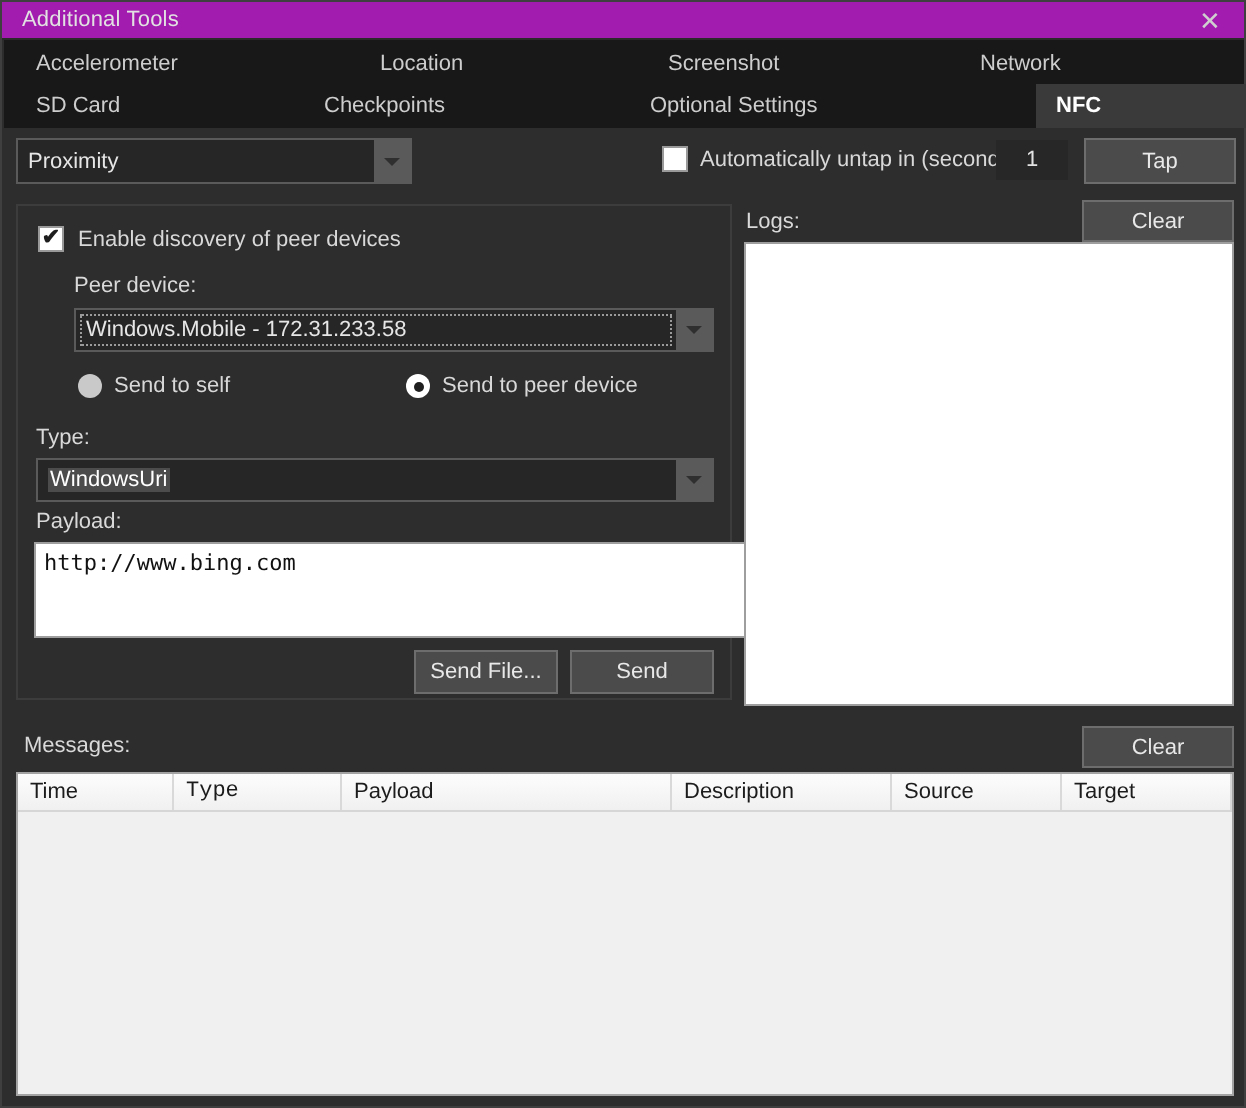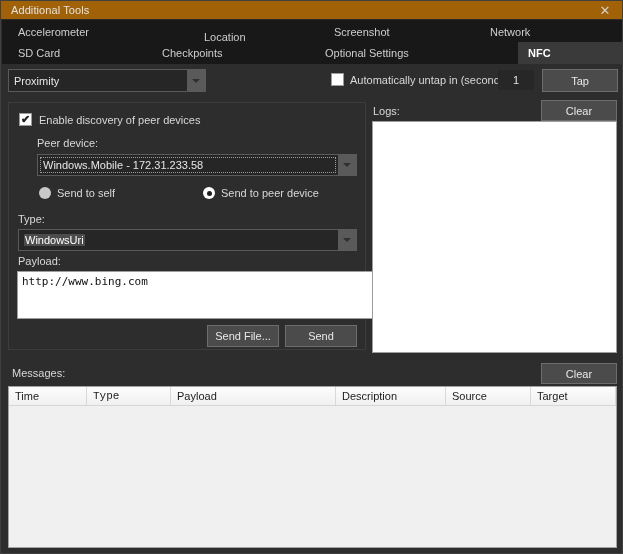--- a/index.html
+++ b/index.html
@@ -20,21 +20,21 @@
     position: absolute; left: 0; top: 0;
     width: 623px; height: 554px;
     background: #2d2d2d;
     border: 1px solid #3f3f3f;
   }
 
   
   #titlebar {
     position: absolute; left: 0; top: 0;
     width: 621px; height: 19px;
-    background: #a16207;
+    background: #a21caf;
     border-bottom: 1px solid #2a2a2a;
   }
   #title-text {
     position: absolute; left: 10px; top: 3px;
     font-size: 11px; color: #e2e2e2;
     letter-spacing: .1px;
   }
   #close-btn {
     position: absolute; right: 4px; top: 0px;
     width: 26px; height: 19px;
@@ -226,21 +226,21 @@
 
   <div id="titlebar">
     <div id="title-text">Additional Tools</div>
     <div id="close-btn">✕</div>
   </div>
 
   <div id="tabstrip">
       <div class="tab" style="left: 6px; top: 1px;">
         <span>Accelerometer</span>
       </div>
-      <div class="tab" style="left: 192px; top: 1px; align-items: flex-end;">
+      <div class="tab" style="left: 178px; top: 1px;">
         <span>Location</span>
       </div>
       <div class="tab" style="left: 322px; top: 1px;">
         <span>Screenshot</span>
       </div>
       <div class="tab" style="left: 478px; top: 1px;">
         <span>Network</span>
       </div>
       <div class="tab" style="left: 6px; top: 22px;">
         <span>SD Card</span>

